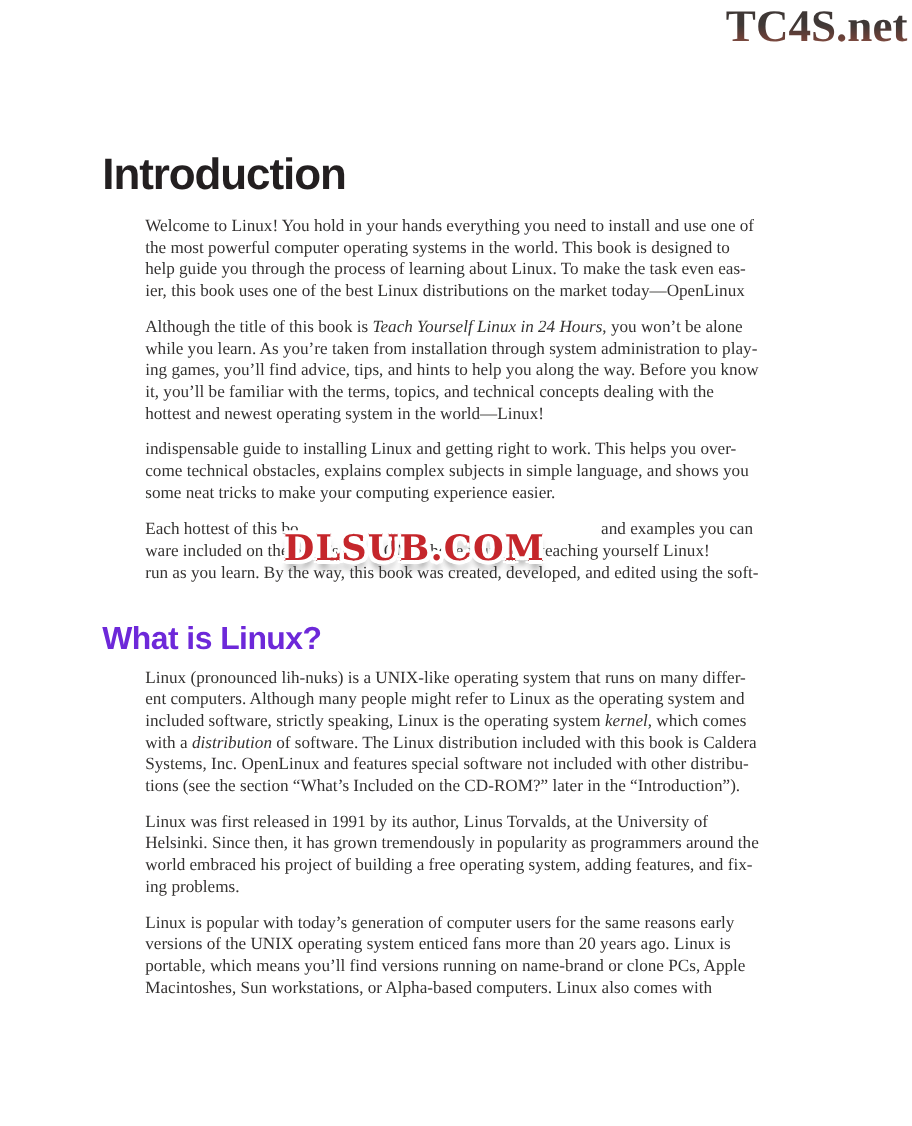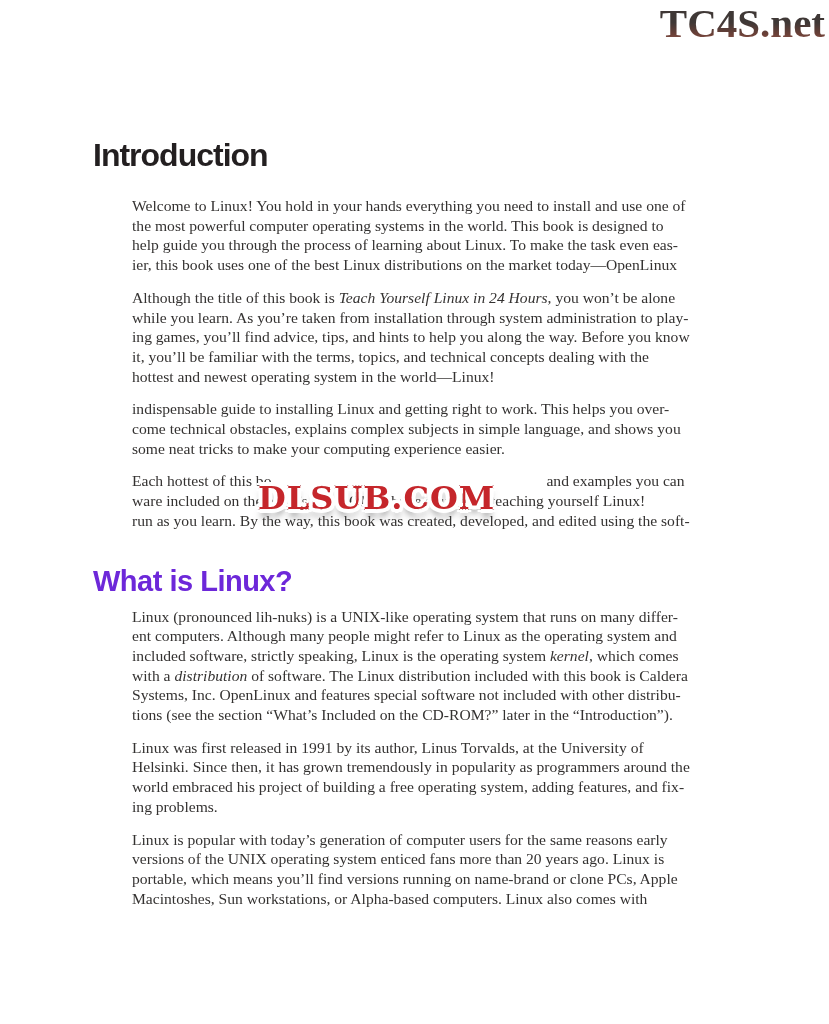--- a/index.html
+++ b/index.html
@@ -21,21 +21,21 @@
     letter-spacing:0px;
     background:linear-gradient(180deg,#3f3836 0%,#3f3836 48%,#6e4138 78%,#a06659 100%);
     -webkit-background-clip:text; background-clip:text;
     color:transparent;
     text-align:center;
   }
 
   .title {
     position:absolute; left:93px; top:139px; margin:0;
     font-family:"Liberation Sans", sans-serif;
-    font-weight:bold; font-size:32px; line-height:1;
+    font-weight:bold; font-size:40px; line-height:1;
     letter-spacing:-1px; color:#231f20;
   }
 
   .body-col {
     position:absolute; left:132px; top:196px; width:575px;
     font-size:15.6px; line-height:19.7px;
   }
   .para { margin:0 0 13px 0; }
   .pline { white-space:nowrap; }
   .pline em { font-style:italic; }

